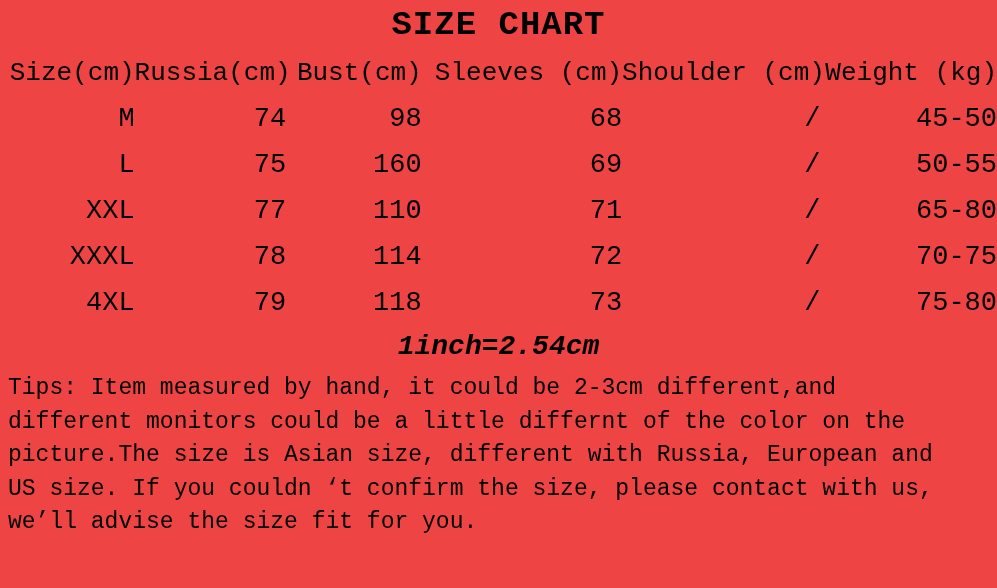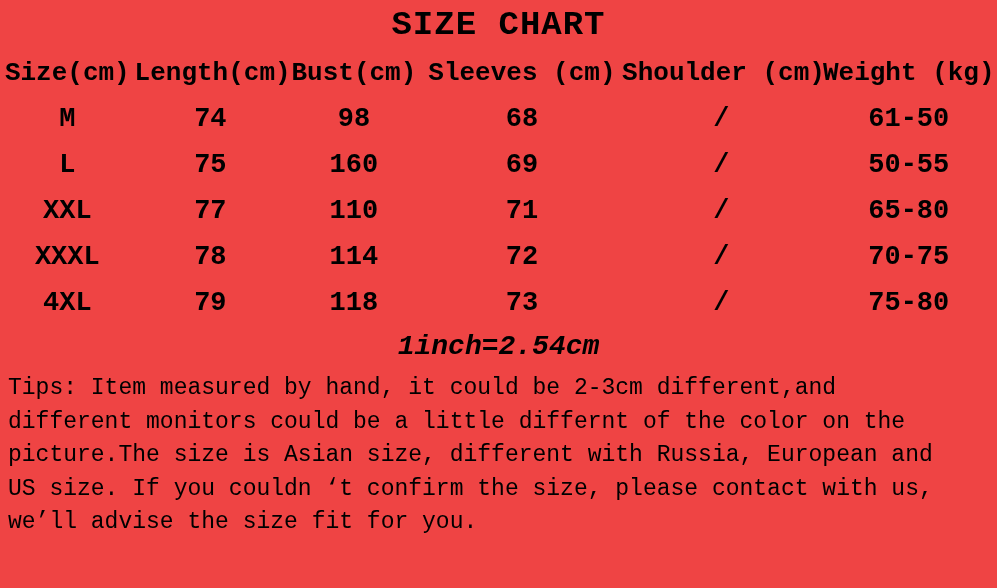--- a/index.html
+++ b/index.html
@@ -23,24 +23,24 @@
     height: 50px;
     letter-spacing: 1px;
   }
   table.size-table {
     width: 100%;
     border-collapse: collapse;
     table-layout: fixed;
   }
   table.size-table th,
   table.size-table td {
-    text-align: center;
+    text-align: right;
     vertical-align: middle;
     padding: 0;
-    font-weight: bold;
+    font-weight: normal;
     white-space: nowrap;
     overflow: visible;
   }
   table.size-table th {
     font-size: 26px;
     height: 46px;
   }
   table.size-table td {
     font-size: 27px;
     height: 46px;
@@ -79,35 +79,35 @@
       <col class="col-size">
       <col class="col-length">
       <col class="col-bust">
       <col class="col-sleeves">
       <col class="col-shoulder">
       <col class="col-weight">
     </colgroup>
     <thead>
       <tr>
         <th>Size(cm)</th>
-        <th>Length(cm)</th>
+        <th>Russia(cm)</th>
         <th>Bust(cm)</th>
         <th>Sleeves (cm)</th>
         <th>Shoulder (cm)</th>
         <th>Weight (kg)</th>
       </tr>
     </thead>
     <tbody>
       <tr>
         <td>M</td>
         <td>74</td>
         <td>98</td>
         <td>68</td>
         <td>/</td>
-        <td>61-50</td>
+        <td>45-50</td>
       </tr>
       <tr>
         <td>L</td>
         <td>75</td>
         <td>160</td>
         <td>69</td>
         <td>/</td>
         <td>50-55</td>
       </tr>
       <tr>

